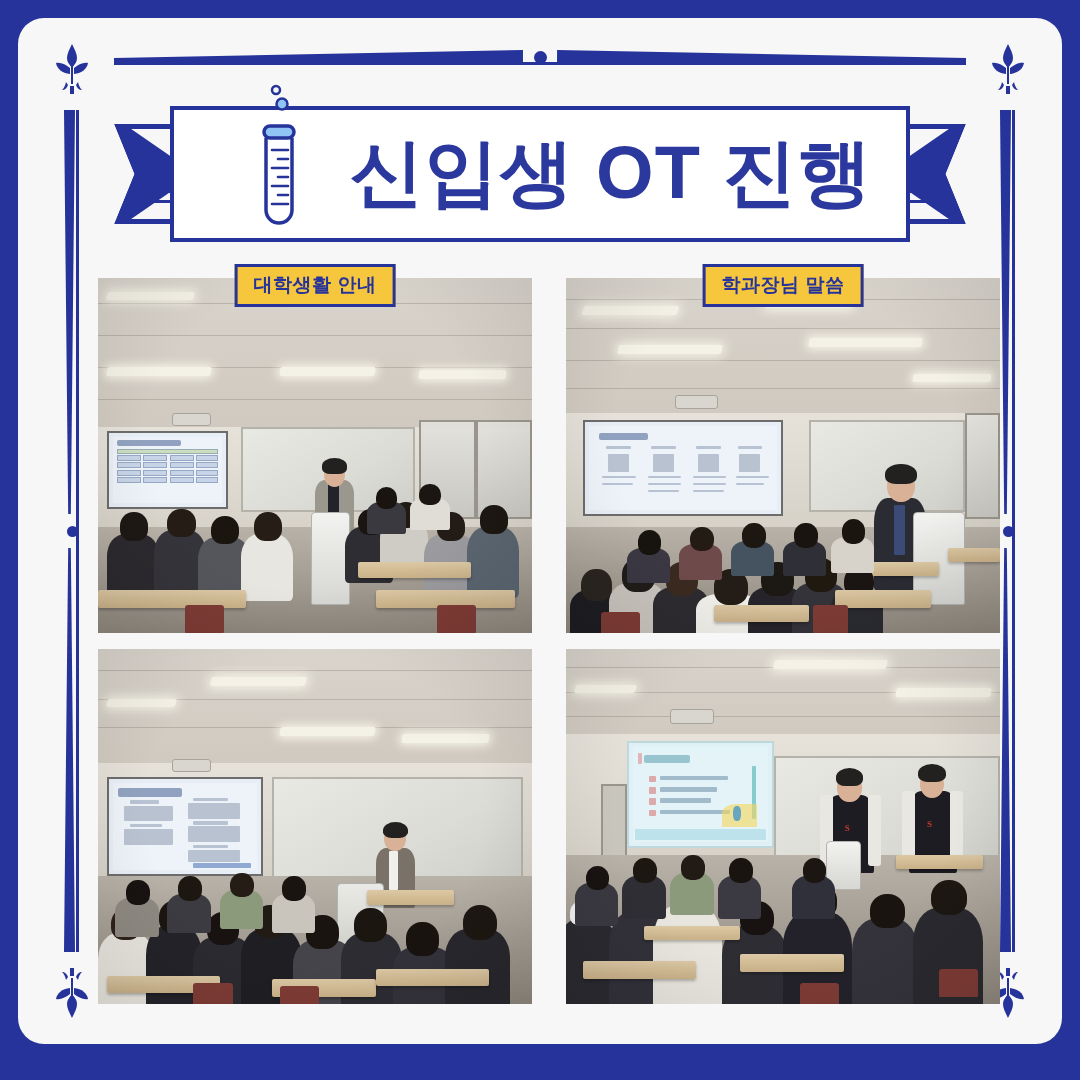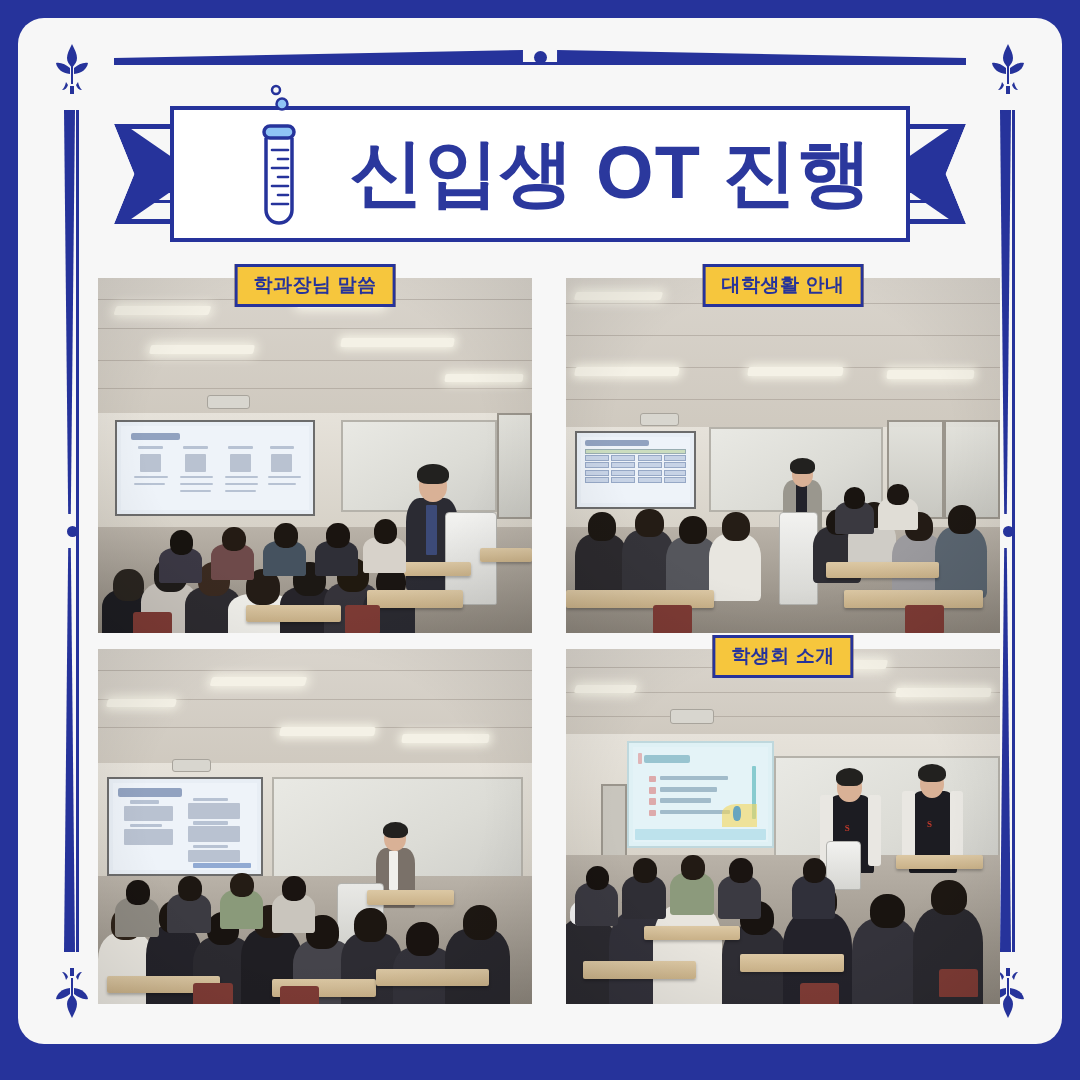--- a/index.html
+++ b/index.html
@@ -471,20 +471,113 @@
       </div>
       <div class="title-text">신입생 OT 진행</div>
     </div>
   </div>
 
   <div class="grid">
 
     <div class="photo-card">
       <div class="photo-frame">
         <div class="scene">
+          <div class="ceiling" style="height:44%"></div>
+          <div class="ceil-tile-line" style="top:7%"></div>
+          <div class="ceil-tile-line" style="top:16%"></div>
+          <div class="ceil-tile-line" style="top:25%"></div>
+          <div class="ceil-tile-line" style="top:34%"></div>
+          <div class="light" style="left:2%;top:4%;width:20%;height:2.2%;transform:skewX(-16deg)"></div>
+          <div class="light" style="left:44%;top:3%;width:22%;height:2.2%;transform:skewX(-12deg)"></div>
+          <div class="light" style="left:2%;top:25%;width:24%;height:2.4%;transform:skewX(-10deg)"></div>
+          <div class="light" style="left:42%;top:25%;width:22%;height:2.4%;transform:skewX(-8deg)"></div>
+          <div class="light" style="left:74%;top:26%;width:20%;height:2.4%;transform:skewX(-6deg)"></div>
+
+          <div class="wall" style="top:42%;height:32%"></div>
+          <div class="whiteboard" style="left:33%;top:42%;width:40%;height:24%"></div>
+          <div class="doorframe" style="left:74%;top:40%;width:13%;height:28%"></div>
+          <div class="doorframe" style="left:87%;top:40%;width:13%;height:28%"></div>
+
+          <div class="projector" style="left:17%;top:38%;width:9%;height:3.6%"></div>
+
+          <div class="screen" style="left:2%;top:43%;width:28%;height:22%">
+            <div class="screen-inner">
+              <div class="slide-title" style="left:4%;top:5%;width:58%;height:9%"></div>
+              <div class="slide-tablecell" style="left:4%;top:18%;width:92%;height:8%;background:rgba(160,195,120,.45)"></div>
+              <div class="slide-tablecell" style="left:4%;top:28%;width:22%;height:9%"></div>
+              <div class="slide-tablecell" style="left:28%;top:28%;width:22%;height:9%"></div>
+              <div class="slide-tablecell" style="left:52%;top:28%;width:22%;height:9%"></div>
+              <div class="slide-tablecell" style="left:76%;top:28%;width:20%;height:9%"></div>
+              <div class="slide-tablecell" style="left:4%;top:39%;width:22%;height:9%"></div>
+              <div class="slide-tablecell" style="left:28%;top:39%;width:22%;height:9%"></div>
+              <div class="slide-tablecell" style="left:52%;top:39%;width:22%;height:9%"></div>
+              <div class="slide-tablecell" style="left:76%;top:39%;width:20%;height:9%"></div>
+              <div class="slide-tablecell" style="left:4%;top:50%;width:22%;height:9%"></div>
+              <div class="slide-tablecell" style="left:28%;top:50%;width:22%;height:9%"></div>
+              <div class="slide-tablecell" style="left:52%;top:50%;width:22%;height:9%"></div>
+              <div class="slide-tablecell" style="left:76%;top:50%;width:20%;height:9%"></div>
+              <div class="slide-tablecell" style="left:4%;top:61%;width:22%;height:9%"></div>
+              <div class="slide-tablecell" style="left:28%;top:61%;width:22%;height:9%"></div>
+              <div class="slide-tablecell" style="left:52%;top:61%;width:22%;height:9%"></div>
+              <div class="slide-tablecell" style="left:76%;top:61%;width:20%;height:9%"></div>
+            </div>
+          </div>
+
+          <div class="floor"></div>
+
+          <div class="presenter-body" style="left:50%;top:57%;width:9%;height:15%;background:#9a978e"></div>
+          <div class="presenter-body" style="left:53%;top:58%;width:2.6%;height:10%;background:#22222a;border-radius:1px"></div>
+          <div class="presenter-head" style="left:52%;top:52%;width:5%;height:7%"></div>
+          <div class="presenter-hair" style="left:51.7%;top:50.8%;width:5.7%;height:4.4%"></div>
+          <div class="podium" style="left:49%;top:66%;width:9%;height:26%"></div>
+
+          <div class="body" style="left:2%;top:72%;width:12%;height:18%;background:#2c2a2e"></div>
+          <div class="head" style="left:5%;top:66%;width:6.5%;height:8%;background:#1d1813"></div>
+
+          <div class="body" style="left:13%;top:71%;width:12%;height:19%;background:#35343a"></div>
+          <div class="head" style="left:16%;top:65%;width:6.5%;height:8%;background:#241c15"></div>
+
+          <div class="body" style="left:23%;top:73%;width:12%;height:18%;background:#55565c"></div>
+          <div class="head" style="left:26%;top:67%;width:6.5%;height:8%;background:#1b1510"></div>
+
+          <div class="body" style="left:33%;top:72%;width:12%;height:19%;background:#e8e6e0"></div>
+          <div class="head" style="left:36%;top:66%;width:6.5%;height:8%;background:#251d16"></div>
+
+          <div class="body" style="left:57%;top:70%;width:11%;height:16%;background:#2e2d33"></div>
+          <div class="head" style="left:60%;top:65%;width:6%;height:7.5%;background:#1a1511"></div>
+
+          <div class="body" style="left:65%;top:68%;width:11%;height:16%;background:#cfccc6"></div>
+          <div class="head" style="left:68%;top:63%;width:6%;height:7.5%;background:#201a14"></div>
+
+          <div class="body" style="left:75%;top:72%;width:12%;height:18%;background:#9b9a9e"></div>
+          <div class="head" style="left:78%;top:66%;width:6.5%;height:8%;background:#231b15"></div>
+
+          <div class="body" style="left:85%;top:70%;width:12%;height:20%;background:#5a6570"></div>
+          <div class="head" style="left:88%;top:64%;width:6.5%;height:8%;background:#1d1712"></div>
+
+          <div class="body" style="left:62%;top:63%;width:9%;height:9%;background:#3a3940"></div>
+          <div class="head" style="left:64%;top:59%;width:5%;height:6%;background:#191410"></div>
+
+          <div class="body" style="left:72%;top:62%;width:9%;height:9%;background:#e0ddd6"></div>
+          <div class="head" style="left:74%;top:58%;width:5%;height:6%;background:#1c1612"></div>
+
+          <div class="desk" style="left:0%;top:88%;width:34%;height:5%"></div>
+          <div class="desk" style="left:60%;top:80%;width:26%;height:4.5%"></div>
+          <div class="desk" style="left:64%;top:88%;width:32%;height:5%"></div>
+          <div class="chairback" style="left:20%;top:92%;width:9%;height:8%"></div>
+          <div class="chairback" style="left:78%;top:92%;width:9%;height:8%"></div>
+          <div class="vignette"></div>
+        </div>
+      </div>
+      <div class="caption">대학생활 안내</div>
+    </div>
+
+    <div class="photo-card">
+      <div class="photo-frame">
+        <div class="scene">
           <div class="ceiling"></div>
           <div class="ceil-tile-line" style="top:6%"></div>
           <div class="ceil-tile-line" style="top:14%"></div>
           <div class="ceil-tile-line" style="top:23%"></div>
           <div class="ceil-tile-line" style="top:31%"></div>
           <div class="light" style="left:4%;top:8%;width:22%;height:2.4%;transform:skewX(-18deg)"></div>
           <div class="light" style="left:46%;top:6%;width:20%;height:2.4%;transform:skewX(-14deg)"></div>
           <div class="light" style="left:12%;top:19%;width:24%;height:2.6%;transform:skewX(-12deg)"></div>
           <div class="light" style="left:56%;top:17%;width:26%;height:2.6%;transform:skewX(-10deg)"></div>
           <div class="light" style="left:80%;top:27%;width:18%;height:2.2%;transform:skewX(-8deg)"></div>
@@ -571,113 +664,20 @@
           <div class="chairback" style="left:57%;top:92%;width:8%;height:8%"></div>
           <div class="vignette"></div>
         </div>
       </div>
       <div class="caption">학과장님 말씀</div>
     </div>
 
     <div class="photo-card">
       <div class="photo-frame">
         <div class="scene">
-          <div class="ceiling" style="height:44%"></div>
-          <div class="ceil-tile-line" style="top:7%"></div>
-          <div class="ceil-tile-line" style="top:16%"></div>
-          <div class="ceil-tile-line" style="top:25%"></div>
-          <div class="ceil-tile-line" style="top:34%"></div>
-          <div class="light" style="left:2%;top:4%;width:20%;height:2.2%;transform:skewX(-16deg)"></div>
-          <div class="light" style="left:44%;top:3%;width:22%;height:2.2%;transform:skewX(-12deg)"></div>
-          <div class="light" style="left:2%;top:25%;width:24%;height:2.4%;transform:skewX(-10deg)"></div>
-          <div class="light" style="left:42%;top:25%;width:22%;height:2.4%;transform:skewX(-8deg)"></div>
-          <div class="light" style="left:74%;top:26%;width:20%;height:2.4%;transform:skewX(-6deg)"></div>
-
-          <div class="wall" style="top:42%;height:32%"></div>
-          <div class="whiteboard" style="left:33%;top:42%;width:40%;height:24%"></div>
-          <div class="doorframe" style="left:74%;top:40%;width:13%;height:28%"></div>
-          <div class="doorframe" style="left:87%;top:40%;width:13%;height:28%"></div>
-
-          <div class="projector" style="left:17%;top:38%;width:9%;height:3.6%"></div>
-
-          <div class="screen" style="left:2%;top:43%;width:28%;height:22%">
-            <div class="screen-inner">
-              <div class="slide-title" style="left:4%;top:5%;width:58%;height:9%"></div>
-              <div class="slide-tablecell" style="left:4%;top:18%;width:92%;height:8%;background:rgba(160,195,120,.45)"></div>
-              <div class="slide-tablecell" style="left:4%;top:28%;width:22%;height:9%"></div>
-              <div class="slide-tablecell" style="left:28%;top:28%;width:22%;height:9%"></div>
-              <div class="slide-tablecell" style="left:52%;top:28%;width:22%;height:9%"></div>
-              <div class="slide-tablecell" style="left:76%;top:28%;width:20%;height:9%"></div>
-              <div class="slide-tablecell" style="left:4%;top:39%;width:22%;height:9%"></div>
-              <div class="slide-tablecell" style="left:28%;top:39%;width:22%;height:9%"></div>
-              <div class="slide-tablecell" style="left:52%;top:39%;width:22%;height:9%"></div>
-              <div class="slide-tablecell" style="left:76%;top:39%;width:20%;height:9%"></div>
-              <div class="slide-tablecell" style="left:4%;top:50%;width:22%;height:9%"></div>
-              <div class="slide-tablecell" style="left:28%;top:50%;width:22%;height:9%"></div>
-              <div class="slide-tablecell" style="left:52%;top:50%;width:22%;height:9%"></div>
-              <div class="slide-tablecell" style="left:76%;top:50%;width:20%;height:9%"></div>
-              <div class="slide-tablecell" style="left:4%;top:61%;width:22%;height:9%"></div>
-              <div class="slide-tablecell" style="left:28%;top:61%;width:22%;height:9%"></div>
-              <div class="slide-tablecell" style="left:52%;top:61%;width:22%;height:9%"></div>
-              <div class="slide-tablecell" style="left:76%;top:61%;width:20%;height:9%"></div>
-            </div>
-          </div>
-
-          <div class="floor"></div>
-
-          <div class="presenter-body" style="left:50%;top:57%;width:9%;height:15%;background:#9a978e"></div>
-          <div class="presenter-body" style="left:53%;top:58%;width:2.6%;height:10%;background:#22222a;border-radius:1px"></div>
-          <div class="presenter-head" style="left:52%;top:52%;width:5%;height:7%"></div>
-          <div class="presenter-hair" style="left:51.7%;top:50.8%;width:5.7%;height:4.4%"></div>
-          <div class="podium" style="left:49%;top:66%;width:9%;height:26%"></div>
-
-          <div class="body" style="left:2%;top:72%;width:12%;height:18%;background:#2c2a2e"></div>
-          <div class="head" style="left:5%;top:66%;width:6.5%;height:8%;background:#1d1813"></div>
-
-          <div class="body" style="left:13%;top:71%;width:12%;height:19%;background:#35343a"></div>
-          <div class="head" style="left:16%;top:65%;width:6.5%;height:8%;background:#241c15"></div>
-
-          <div class="body" style="left:23%;top:73%;width:12%;height:18%;background:#55565c"></div>
-          <div class="head" style="left:26%;top:67%;width:6.5%;height:8%;background:#1b1510"></div>
-
-          <div class="body" style="left:33%;top:72%;width:12%;height:19%;background:#e8e6e0"></div>
-          <div class="head" style="left:36%;top:66%;width:6.5%;height:8%;background:#251d16"></div>
-
-          <div class="body" style="left:57%;top:70%;width:11%;height:16%;background:#2e2d33"></div>
-          <div class="head" style="left:60%;top:65%;width:6%;height:7.5%;background:#1a1511"></div>
-
-          <div class="body" style="left:65%;top:68%;width:11%;height:16%;background:#cfccc6"></div>
-          <div class="head" style="left:68%;top:63%;width:6%;height:7.5%;background:#201a14"></div>
-
-          <div class="body" style="left:75%;top:72%;width:12%;height:18%;background:#9b9a9e"></div>
-          <div class="head" style="left:78%;top:66%;width:6.5%;height:8%;background:#231b15"></div>
-
-          <div class="body" style="left:85%;top:70%;width:12%;height:20%;background:#5a6570"></div>
-          <div class="head" style="left:88%;top:64%;width:6.5%;height:8%;background:#1d1712"></div>
-
-          <div class="body" style="left:62%;top:63%;width:9%;height:9%;background:#3a3940"></div>
-          <div class="head" style="left:64%;top:59%;width:5%;height:6%;background:#191410"></div>
-
-          <div class="body" style="left:72%;top:62%;width:9%;height:9%;background:#e0ddd6"></div>
-          <div class="head" style="left:74%;top:58%;width:5%;height:6%;background:#1c1612"></div>
-
-          <div class="desk" style="left:0%;top:88%;width:34%;height:5%"></div>
-          <div class="desk" style="left:60%;top:80%;width:26%;height:4.5%"></div>
-          <div class="desk" style="left:64%;top:88%;width:32%;height:5%"></div>
-          <div class="chairback" style="left:20%;top:92%;width:9%;height:8%"></div>
-          <div class="chairback" style="left:78%;top:92%;width:9%;height:8%"></div>
-          <div class="vignette"></div>
-        </div>
-      </div>
-      <div class="caption">대학생활 안내</div>
-    </div>
-
-    <div class="photo-card">
-      <div class="photo-frame">
-        <div class="scene">
           <div class="ceiling" style="height:34%"></div>
           <div class="ceil-tile-line" style="top:6%"></div>
           <div class="ceil-tile-line" style="top:14%"></div>
           <div class="ceil-tile-line" style="top:22%"></div>
           <div class="light" style="left:26%;top:8%;width:22%;height:2.4%;transform:skewX(-16deg)"></div>
           <div class="light" style="left:2%;top:14%;width:16%;height:2.2%;transform:skewX(-14deg)"></div>
           <div class="light" style="left:42%;top:22%;width:22%;height:2.4%;transform:skewX(-10deg)"></div>
           <div class="light" style="left:70%;top:24%;width:20%;height:2.4%;transform:skewX(-8deg)"></div>
 
           <div class="wall" style="top:32%;height:34%"></div>
@@ -849,17 +849,16 @@
           <div class="head" style="left:54.5%;top:59%;width:5.5%;height:7%;background:#1c1612"></div>
 
           <div class="desk" style="left:4%;top:88%;width:26%;height:5%"></div>
           <div class="desk" style="left:40%;top:86%;width:24%;height:5%"></div>
           <div class="desk" style="left:18%;top:78%;width:22%;height:4%"></div>
           <div class="chairback" style="left:54%;top:94%;width:9%;height:8%"></div>
           <div class="chairback" style="left:86%;top:90%;width:9%;height:8%"></div>
           <div class="vignette"></div>
         </div>
       </div>
-      <div class="caption">학생회 소개</div>
     </div>
 
   </div>
 </div>
 
 </body></html>

